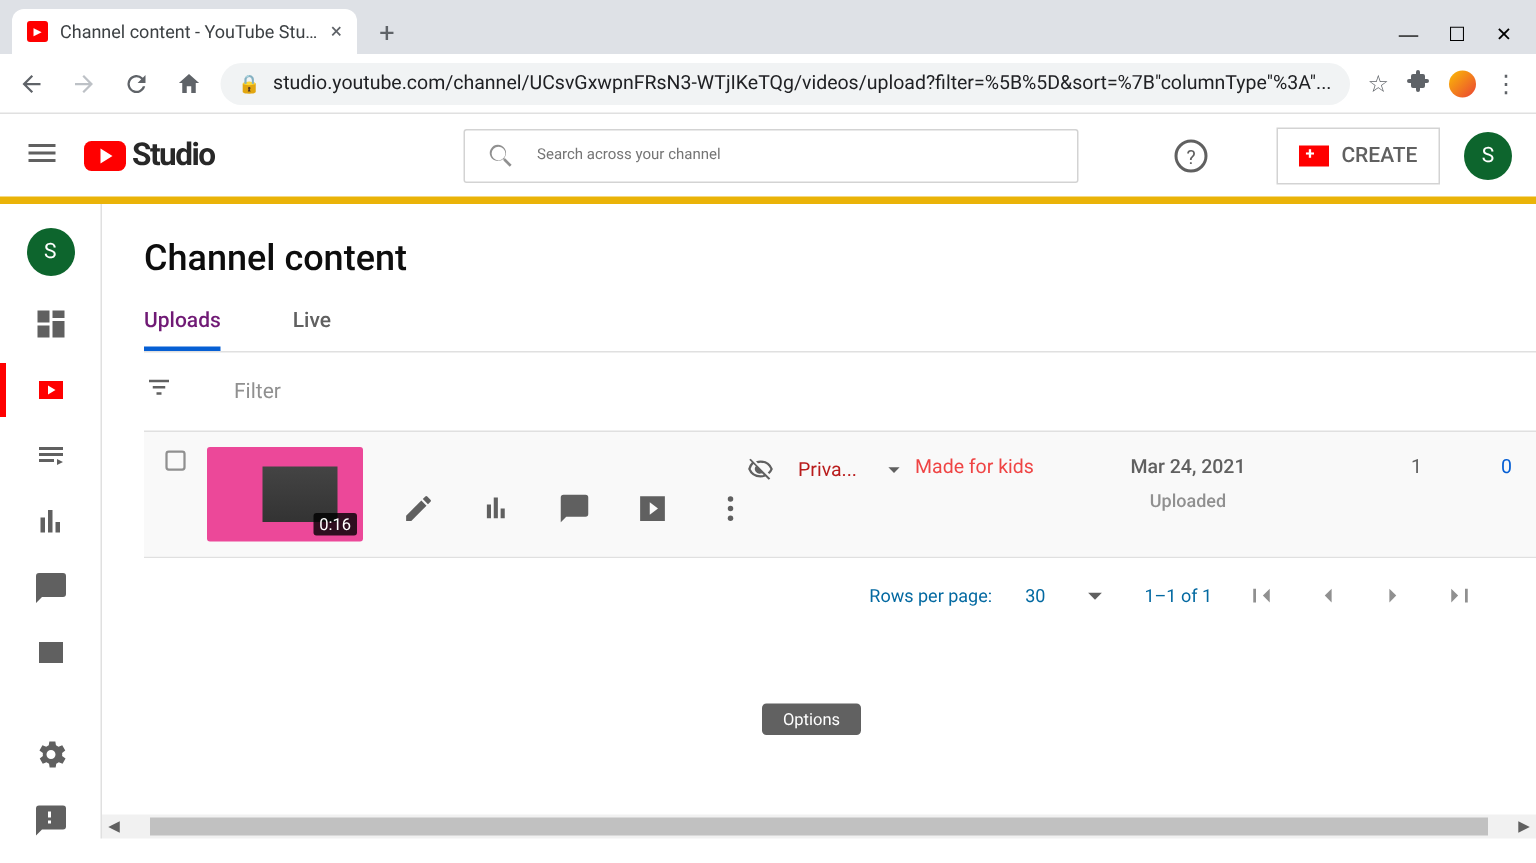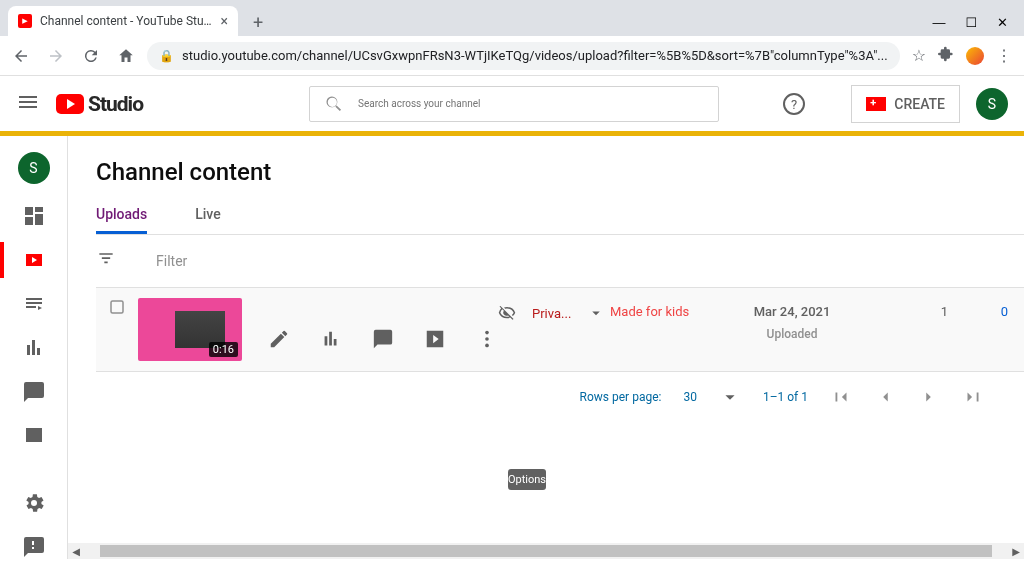--- a/index.html
+++ b/index.html
@@ -83,21 +83,21 @@
     .row-actions { display: flex; gap: 30px; align-items: center; margin-left: 26px; padding-top: 18px; }
     .row-actions svg { width: 22px; height: 22px; fill: #606060; cursor: pointer; }
     .vis-cell { display: flex; align-items: center; gap: 16px; font-size: 13px; color: #b91c1c; padding-top: 6px; }
     .vis-cell svg { width: 18px; height: 18px; fill: #606060; }
     .restr-cell { font-size: 13px; color: #ef4444; padding-top: 6px; }
     .date-cell { font-size: 13px; color: #606060; padding-top: 6px; flex-direction: column; }
     .date-sub { font-size: 12px; color: #909090; margin-top: 4px; }
     .num-cell { font-size: 13px; color: #606060; padding-top: 6px; text-align: right; }
     .num-cell.link { color: #065fd4; }
 
-    .tooltip { position: absolute; top: 333px; left: 440px; background: #616161; color: #fff; font-size: 11px; padding: 4px 0; border-radius: 3px; }
+    .tooltip { position: absolute; top: 333px; left: 440px; background: #616161; color: #fff; font-size: 11px; padding: 4px 14px; border-radius: 3px; }
 
     .pagination { display: flex; align-items: center; justify-content: flex-end; gap: 22px; font-size: 12px; color: #0369a1; padding: 14px 40px 14px 0; border-top: 1px solid #e0e0e0; }
     .pagination svg { width: 22px; height: 22px; fill: #909090; cursor: pointer; }
     .rpp-select { display: flex; align-items: center; gap: 22px; }
 
     .h-scrollbar { position: absolute; bottom: 0; left: 68px; right: 0; height: 16px; background: #f1f1f1; display: flex; align-items: center; }
     .h-scrollbar-track { flex: 1; height: 12px; background: #c1c1c1; margin: 0 16px; }
     .h-scrollbar-arrow { width: 16px; height: 16px; display: flex; align-items: center; justify-content: center; font-size: 10px; color: #606060; }
   </style>
 </head>

